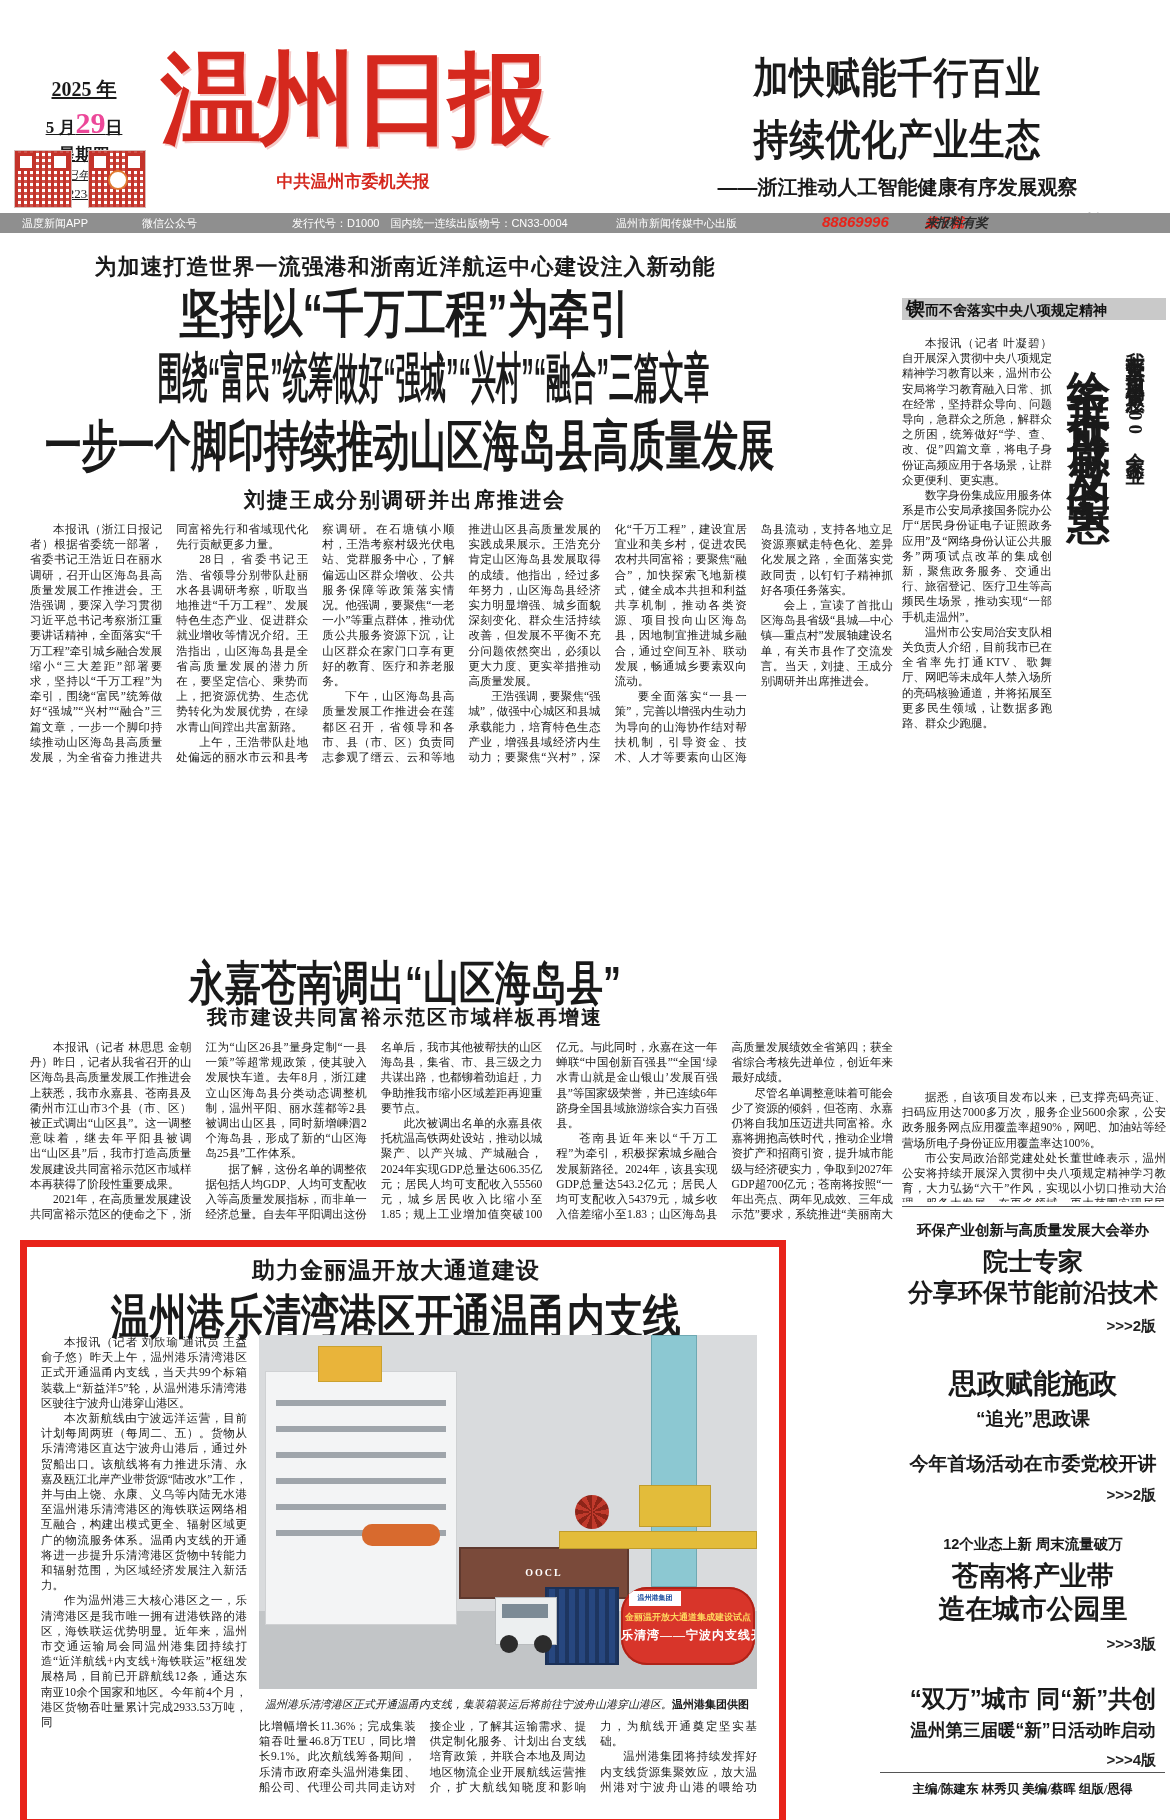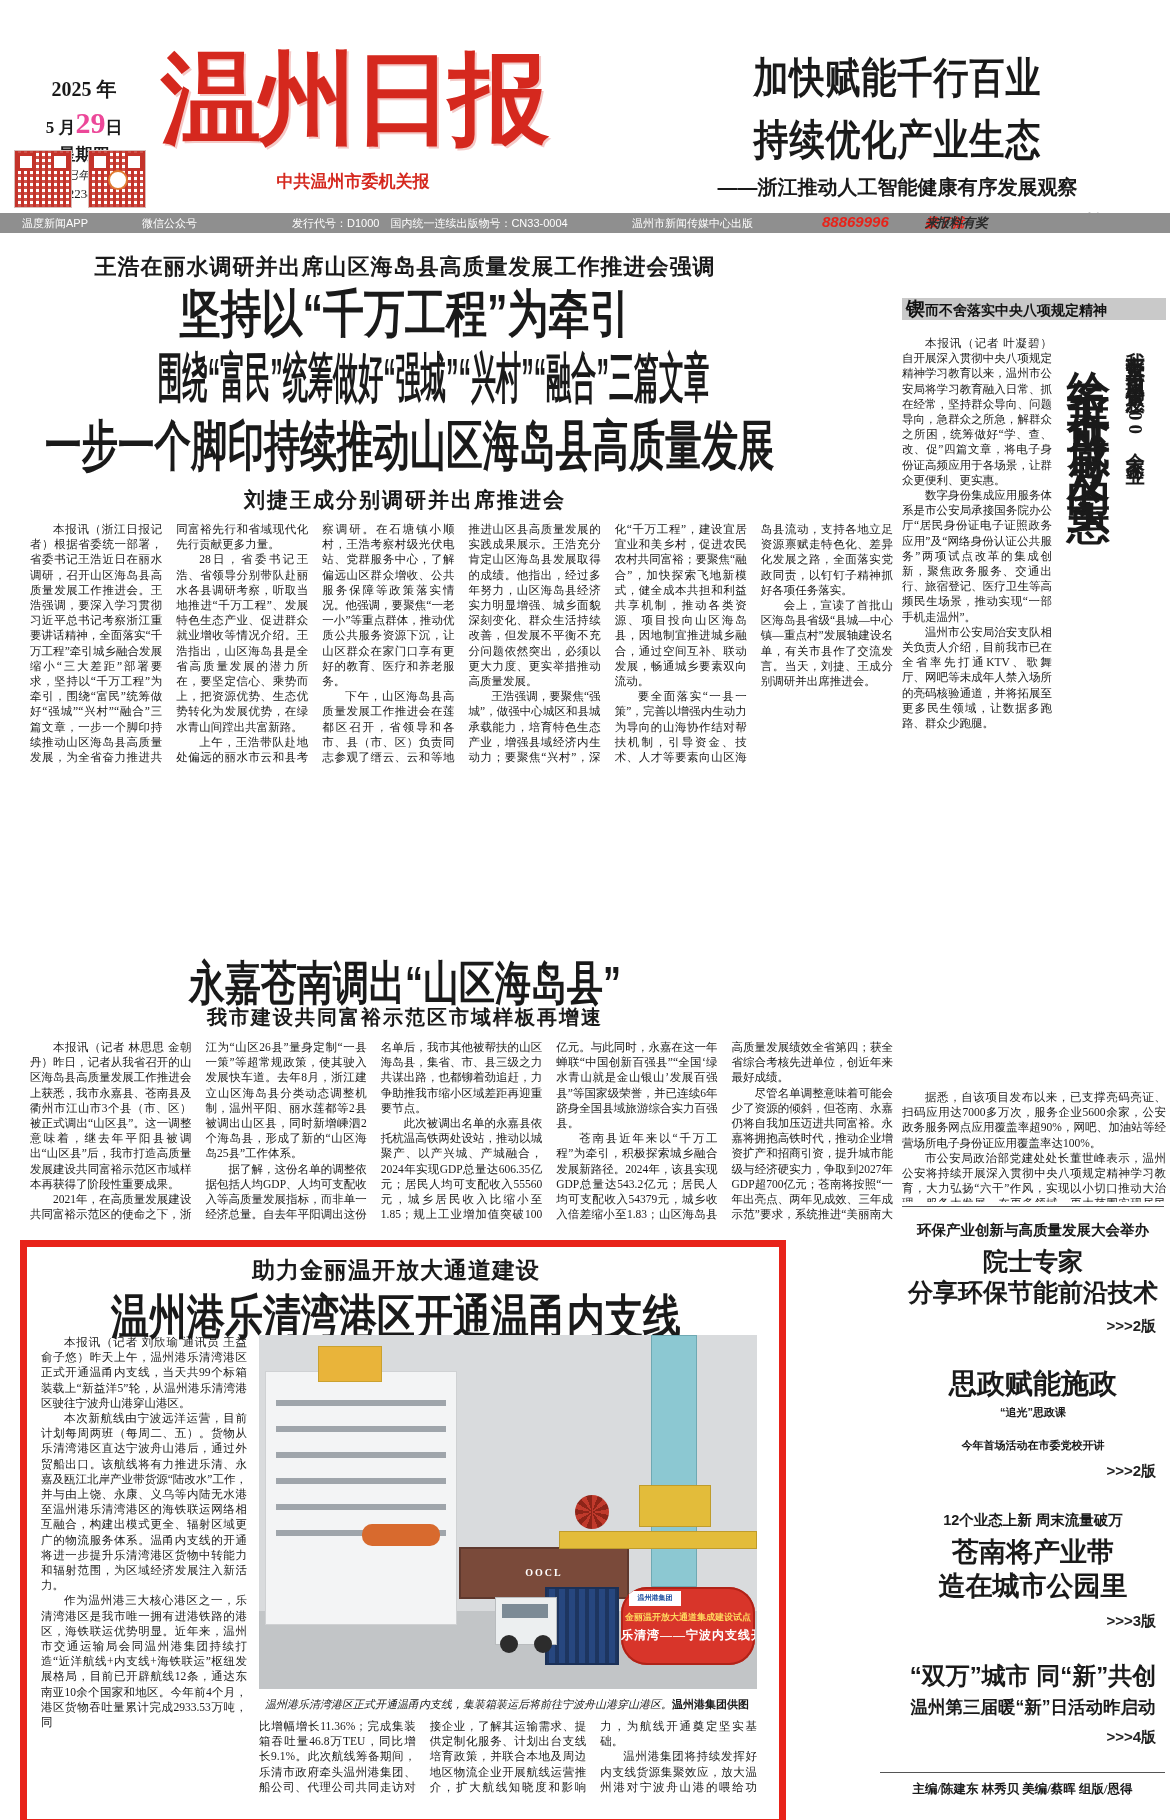--- a/index.html
+++ b/index.html
@@ -3,21 +3,21 @@
 <meta charset="utf-8">
 <style>
   html,body{margin:0;padding:0;background:#e9e9e9;}
   .page{position:relative;width:1170px;height:1820px;margin:0 auto;background:#ffffff;overflow:hidden;
         font-family:"Liberation Serif","DejaVu Serif",serif;color:#1a1a1a;}
   .abs{position:absolute;}
   .sans{font-family:"Liberation Sans","DejaVu Sans",sans-serif;}
   .center{text-align:center;}
 
   
-  .dateblock{left:18px;top:76px;width:132px;text-align:center;line-height:1.35;}
+  .dateblock{left:18px;top:76px;width:132px;text-align:center;line-height:1.35;text-decoration:underline;}
   .d-year{font-size:20px;font-weight:bold;}
   .d-md{font-size:17px;font-weight:bold;}
   .d-day{font-size:30px;color:#ec4899;font-weight:900;}
   .d-week{font-size:17px;font-weight:bold;}
   .d-lunar{font-size:11.5px;font-style:italic;margin-top:2px;}
   .d-issue{font-size:13px;margin-top:1px;}
   .qr{width:56px;height:56px;border:1px solid #d8bdb9;
       background:
         repeating-linear-gradient(0deg,rgba(196,51,42,.85) 0 3px,rgba(255,255,255,0) 3px 6px),
         repeating-linear-gradient(90deg,#c4332a 0 3px,#fff 3px 6px);}
@@ -90,21 +90,21 @@
   .banner .b1{font-size:9px;color:#ffd75e;font-weight:bold;margin-top:24px;white-space:nowrap;}
   .banner .b2{font-size:12px;font-weight:900;letter-spacing:1px;margin-top:3px;white-space:nowrap;}
   .banner .sign{position:absolute;left:8px;top:4px;width:52px;height:15px;background:#fff;
         font-size:7px;color:#1f4fa0;line-height:15px;font-weight:bold;}
 
   
   .sidebar{left:902px;top:1206px;width:262px;border-top:1.5px solid #555;padding-top:14px;}
   .brief{margin-bottom:30px;text-align:center;font-family:"Liberation Sans","DejaVu Sans",sans-serif;}
   .brief .bk{font-size:14.5px;font-weight:bold;margin-bottom:6px;}
   .brief .bt{font-size:25px;font-weight:900;line-height:1.25;white-space:nowrap;}
-  .brief .bs{font-size:11px;font-weight:bold;line-height:1.45;margin-top:4px;}
+  .brief .bs{font-size:19px;font-weight:bold;line-height:1.45;margin-top:4px;}
   .brief .bp{font-size:15px;font-weight:bold;text-align:right;padding-right:8px;margin-top:8px;color:#222;}
   .sfooter{left:880px;top:1772px;width:285px;border-top:1.5px solid #555;padding-top:8px;
            text-align:center;font-size:12.5px;font-weight:bold;}
 </style>
 </head>
 <body>
 
 <div class="page">
 
   <div class="abs dateblock">
@@ -129,26 +129,26 @@
     <div class="t1">加快赋能千行百业</div>
     <div class="t1">持续优化产业生态</div>
     <div class="t3">——浙江推动人工智能健康有序发展观察</div>
     <div class="pg">&gt;&gt;&gt;8版</div>
   </div>
 
   <div class="abs graybar sans">
     <span style="left:22px;">温度新闻APP</span>
     <span style="left:142px;">微信公众号</span>
     <span style="left:292px;">发行代号：D1000　国内统一连续出版物号：CN33-0004</span>
-    <span style="left:632px;">温州市新闻传媒中心出版</span>
+    <span style="left:616px;">温州市新闻传媒中心出版</span>
     <span class="hotline" style="left:822px;top:-1px;">88869996</span>
     <span style="left:925px;"><span class="slogan-red">拨了就</span><span class="slogan-black">来</span>　<span class="slogan-black">报料有奖</span></span>
   </div>
 
-  <div class="abs kicker center sans" style="left:30px;top:252px;width:750px;">王浩在丽水调研并出席山区海岛县高质量发展工作推进会强调</div>
+  <div class="abs kicker center sans" style="left:30px;top:252px;width:750px;">为加速打造世界一流强港和浙南近洋航运中心建设注入新动能</div>
   <div class="abs h-line center sans" style="left:30px;top:280px;width:750px;font-size:41px;transform:scaleY(1.25);">坚持以“千万工程”为牵引</div>
   <div class="abs h-line center sans" style="left:30px;top:342px;width:750px;font-size:38px;transform:scale(0.66,1.42);">围绕“富民”统筹做好“强城”“兴村”“融合”三篇文章</div>
   <div class="abs h-line center sans" style="left:30px;top:410px;width:750px;font-size:38px;transform:scale(0.96,1.42);">一步一个脚印持续推动山区海岛县高质量发展</div>
   <div class="abs deck center" style="left:30px;top:486px;width:750px;">刘捷王成分别调研并出席推进会</div>
   <div class="abs bodytxt" style="left:30px;top:522px;width:863px;height:422px;column-count:6;column-gap:14px;">
       <p>本报讯（浙江日报记者）根据省委统一部署，省委书记王浩近日在丽水调研，召开山区海岛县高质量发展工作推进会。王浩强调，要深入学习贯彻习近平总书记考察浙江重要讲话精神，全面落实“千万工程”牵引城乡融合发展缩小“三大差距”部署要求，坚持以“千万工程”为牵引，围绕“富民”统筹做好“强城”“兴村”“融合”三篇文章，一步一个脚印持续推动山区海岛县高质量发展，为全省奋力推进共同富裕先行和省域现代化先行贡献更多力量。</p>
       <p>28日，省委书记王浩、省领导分别带队赴丽水各县调研考察，听取当地推进“千万工程”、发展特色生态产业、促进群众就业增收等情况介绍。王浩指出，山区海岛县是全省高质量发展的潜力所在，要坚定信心、乘势而上，把资源优势、生态优势转化为发展优势，在绿水青山间蹚出共富新路。</p>
       <p>上午，王浩带队赴地处偏远的丽水市云和县考察调研。在石塘镇小顺村，王浩考察村级光伏电站、党群服务中心，了解偏远山区群众增收、公共服务保障等政策落实情况。他强调，要聚焦“一老一小”等重点群体，推动优质公共服务资源下沉，让山区群众在家门口享有更好的教育、医疗和养老服务。</p>
       <p>下午，山区海岛县高质量发展工作推进会在莲都区召开，省领导和各市、县（市、区）负责同志参观了缙云、云和等地推进山区县高质量发展的实践成果展示。王浩充分肯定山区海岛县发展取得的成绩。他指出，经过多年努力，山区海岛县经济实力明显增强、城乡面貌深刻变化、群众生活持续改善，但发展不平衡不充分问题依然突出，必须以更大力度、更实举措推动高质量发展。</p>
       <p>王浩强调，要聚焦“强城”，做强中心城区和县城承载能力，培育特色生态产业，增强县域经济内生动力；要聚焦“兴村”，深化“千万工程”，建设宜居宜业和美乡村，促进农民农村共同富裕；要聚焦“融合”，加快探索飞地新模式，健全成本共担和利益共享机制，推动各类资源、项目投向山区海岛县，因地制宜推进城乡融合，通过空间互补、联动发展，畅通城乡要素双向流动。</p>

